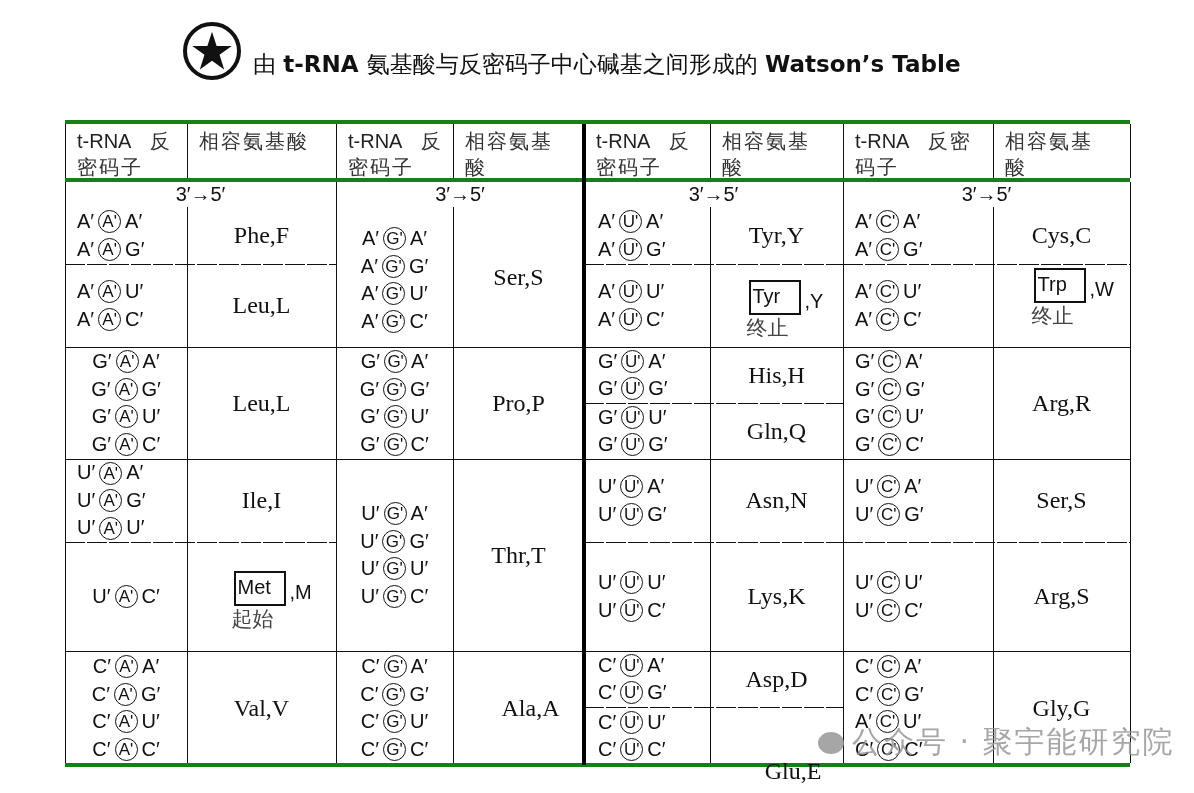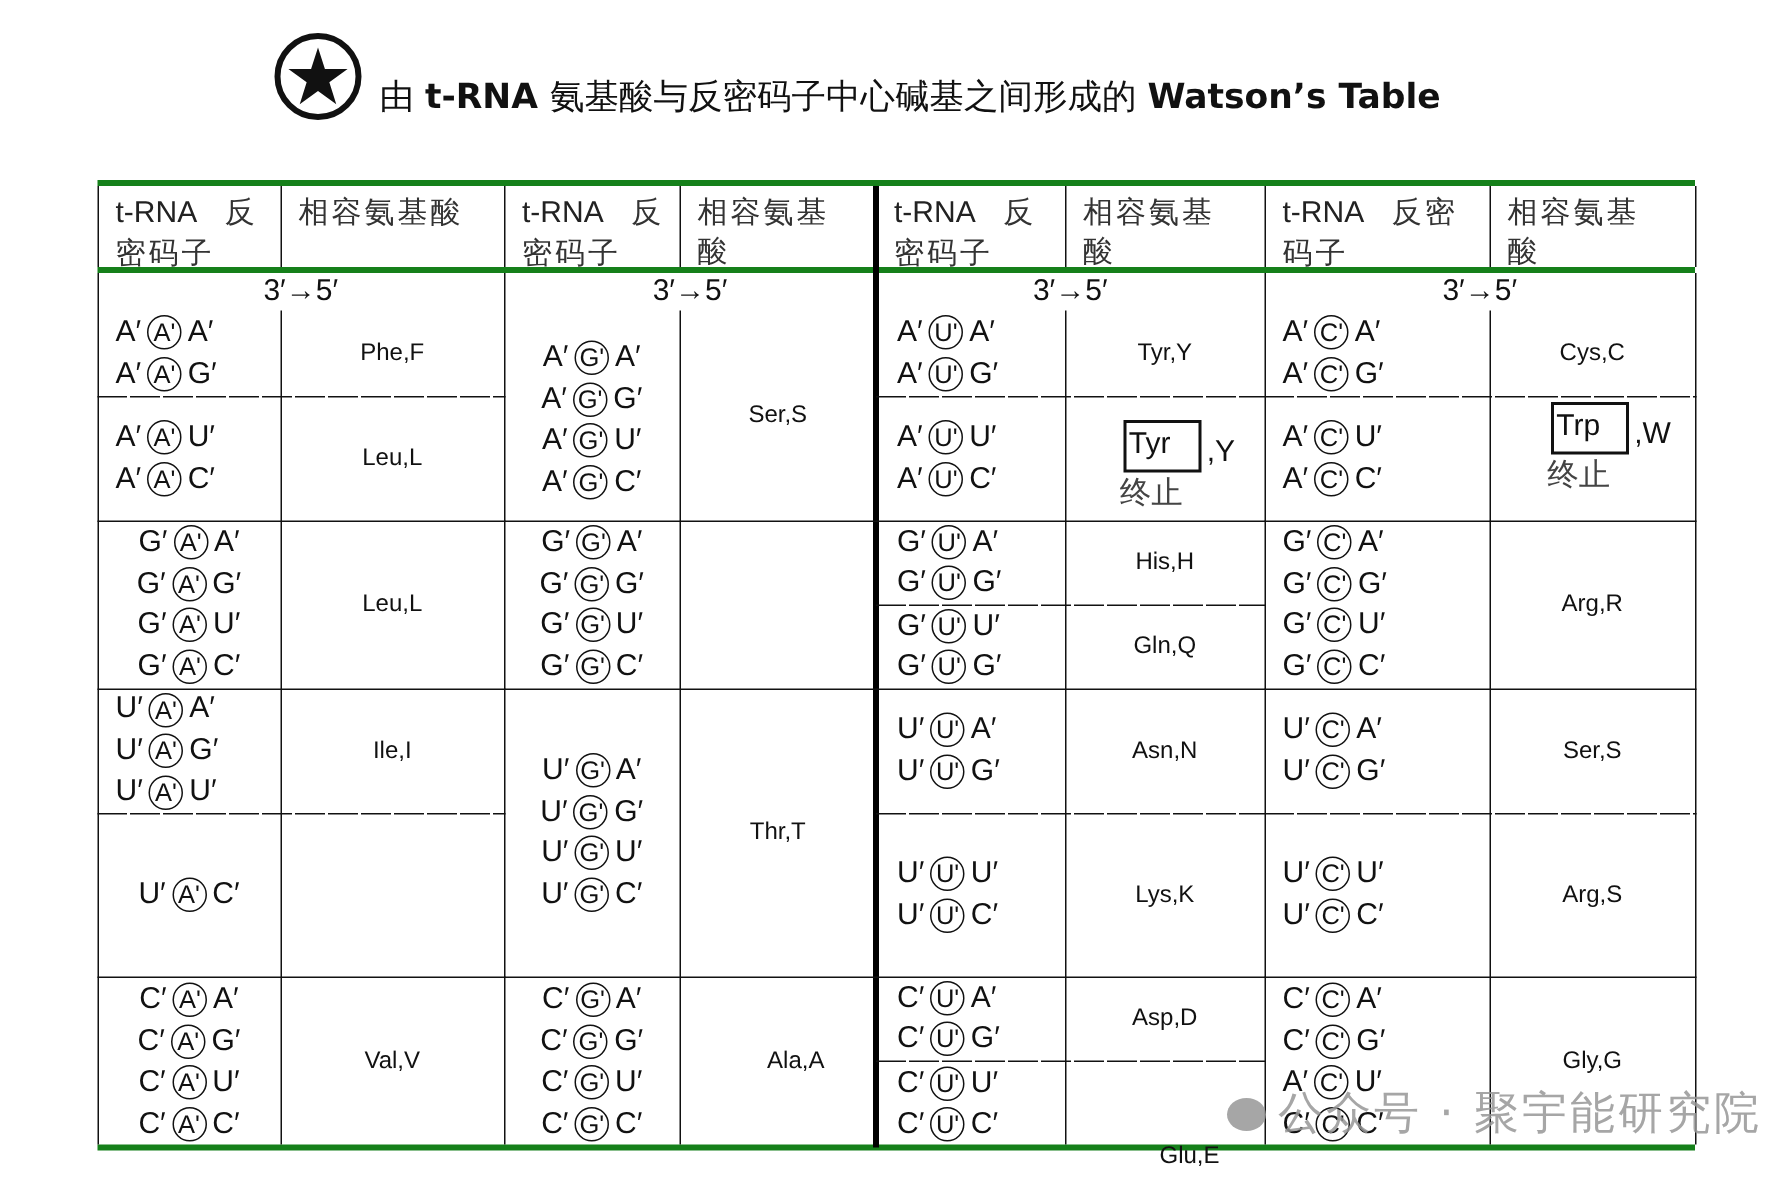--- a/index.html
+++ b/index.html
@@ -21,21 +21,21 @@
   .hdr-cell { position: absolute; font-size: 20px; line-height: 26px; padding: 4px 8px 0 12px; color: #222; }
   .hdr-cell .lat { font-family: "Liberation Sans", sans-serif; }
   .hdr-cell .cnx { font-family: "DejaVu Serif", serif; letter-spacing: 2px; color: #333; }
 
   .arrow-row { position: absolute; font-size: 20px; color: #111; font-family: "Liberation Sans", sans-serif; }
 
   .codons { position: absolute; display: flex; flex-direction: column; justify-content: center; font-size: 20px; line-height: 27.5px; font-family: "Liberation Sans", sans-serif; }
   .codon { white-space: nowrap; display: flex; align-items: center; }
   .circ { display: inline-flex; align-items: center; justify-content: center; width: 23px; height: 23px; border: 1.3px solid #111; border-radius: 50%; font-size: 17px; margin: 0 4px; line-height: 1; }
 
-  .aa { position: absolute; display: flex; align-items: center; justify-content: center; font-size: 16px; font-family: Liberation Sans, sans-serif; }
+  .aa { position: absolute; display: flex; align-items: center; justify-content: center; font-size: 24px; font-family: Liberation Serif, serif; }
   .boxed { position: absolute; font-size: 20px; font-family: "Liberation Sans", sans-serif; }
   .boxed .box { position: absolute; border: 2px solid #111; }
   .boxed .cn-note { position: absolute; font-family: "DejaVu Serif", serif; color: #444; font-size: 21px; }
 
   .watermark { position: absolute; left: 818px; top: 722px; display: flex; align-items: center; color: rgba(150,150,150,0.85); font-size: 30px; font-family: "DejaVu Sans", sans-serif; letter-spacing: 2px; }
   .wm-icon { width: 26px; height: 22px; border-radius: 50%; background: rgba(150,150,150,0.85); margin-right: 8px; position: relative; }
 </style>
 </head>
 <body>
 
@@ -174,20 +174,26 @@
       </div>
     </div>
     <div class="aa" style="left: 122px; top: 339px; width: 149px; height: 83px;">Ile,I</div>
     <div class="codons" style="left: 0px; width: 122px; top: 422px; height: 109px; align-items: center; padding-left: 0px;">
       <div class="codon">
         <span>U′</span>
         <span class="circ">A'</span>
         <span>C′</span>
       </div>
     </div>
+    <div class="boxed" style="left: 122px; top: 422px; width: 149px; height: 109px;">
+      <div class="box" style="left: 46.5px; top: 28.5px; width: 52px; height: 35px;"></div>
+      <span style="position: absolute; left: 50.5px; top: 33.5px;">Met</span>
+      <span style="position: absolute; left: 102.5px; top: 38.5px;">,M</span>
+      <span class="cn-note" style="left: 44.5px; top: 62.5px;">起始</span>
+    </div>
     <div class="codons" style="left: 0px; width: 122px; top: 531px; height: 114px; align-items: center; padding-left: 0px;">
       <div class="codon">
         <span>C′</span>
         <span class="circ">A'</span>
         <span>A′</span>
       </div>
       <div class="codon">
         <span>C′</span>
         <span class="circ">A'</span>
         <span>G′</span>
@@ -247,20 +253,21 @@
         <span>G′</span>
         <span class="circ">G'</span>
         <span>U′</span>
       </div>
       <div class="codon">
         <span>G′</span>
         <span class="circ">G'</span>
         <span>C′</span>
       </div>
     </div>
+    <div class="aa" style="left: 388px; top: 227px; width: 131px; height: 112px;">Pro,P</div>
     <div class="codons" style="left: 271px; width: 117px; top: 339px; height: 192px; align-items: center; padding-left: 0px;">
       <div class="codon">
         <span>U′</span>
         <span class="circ">G'</span>
         <span>A′</span>
       </div>
       <div class="codon">
         <span>U′</span>
         <span class="circ">G'</span>
         <span>G′</span>

